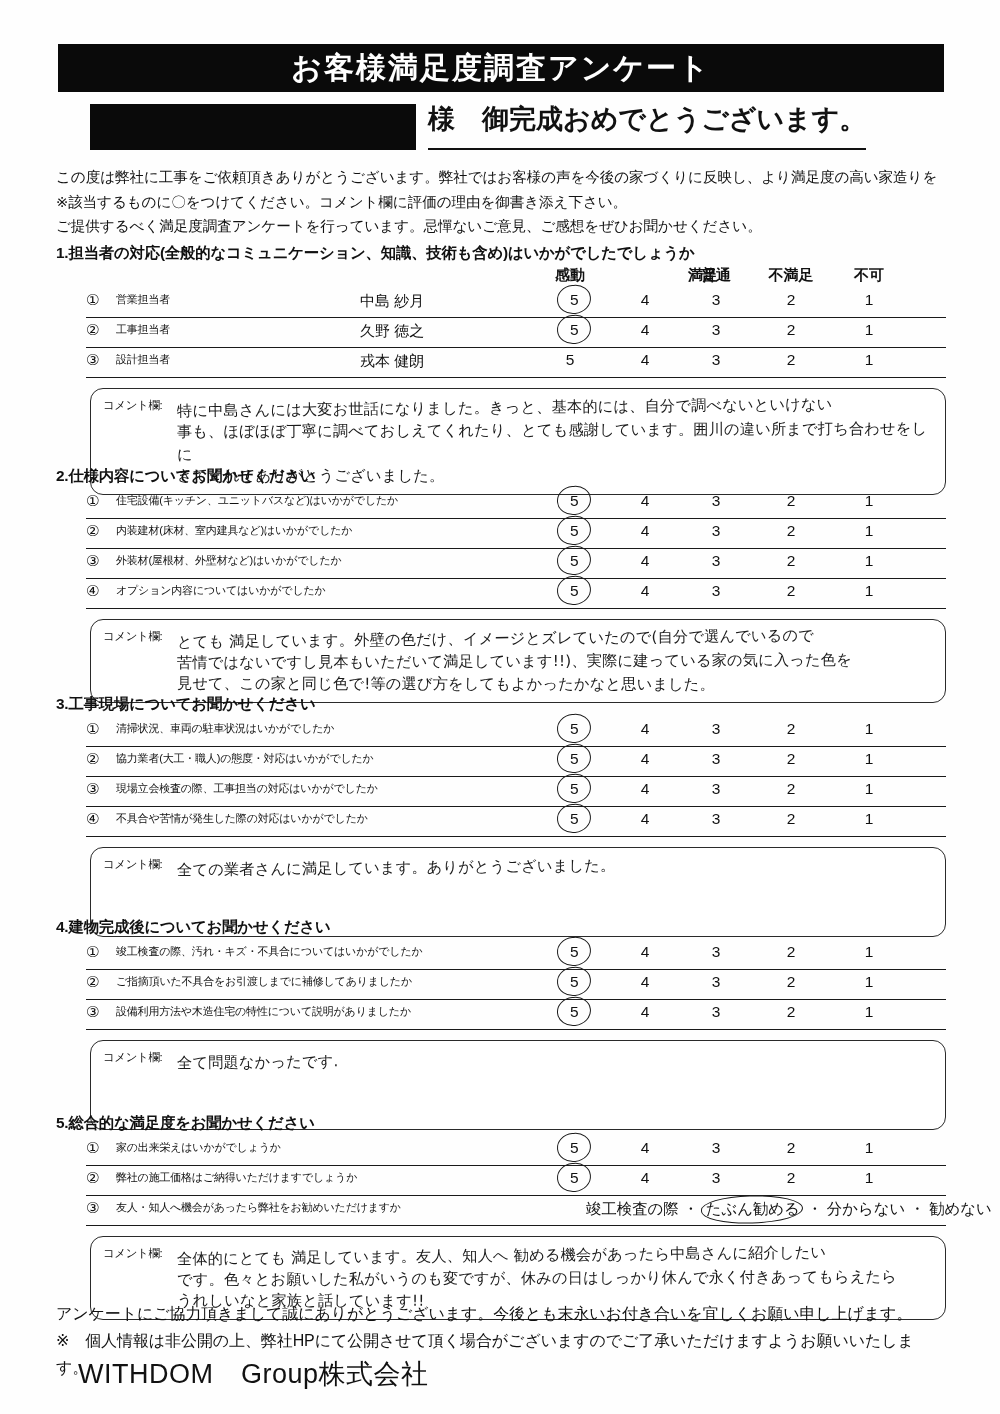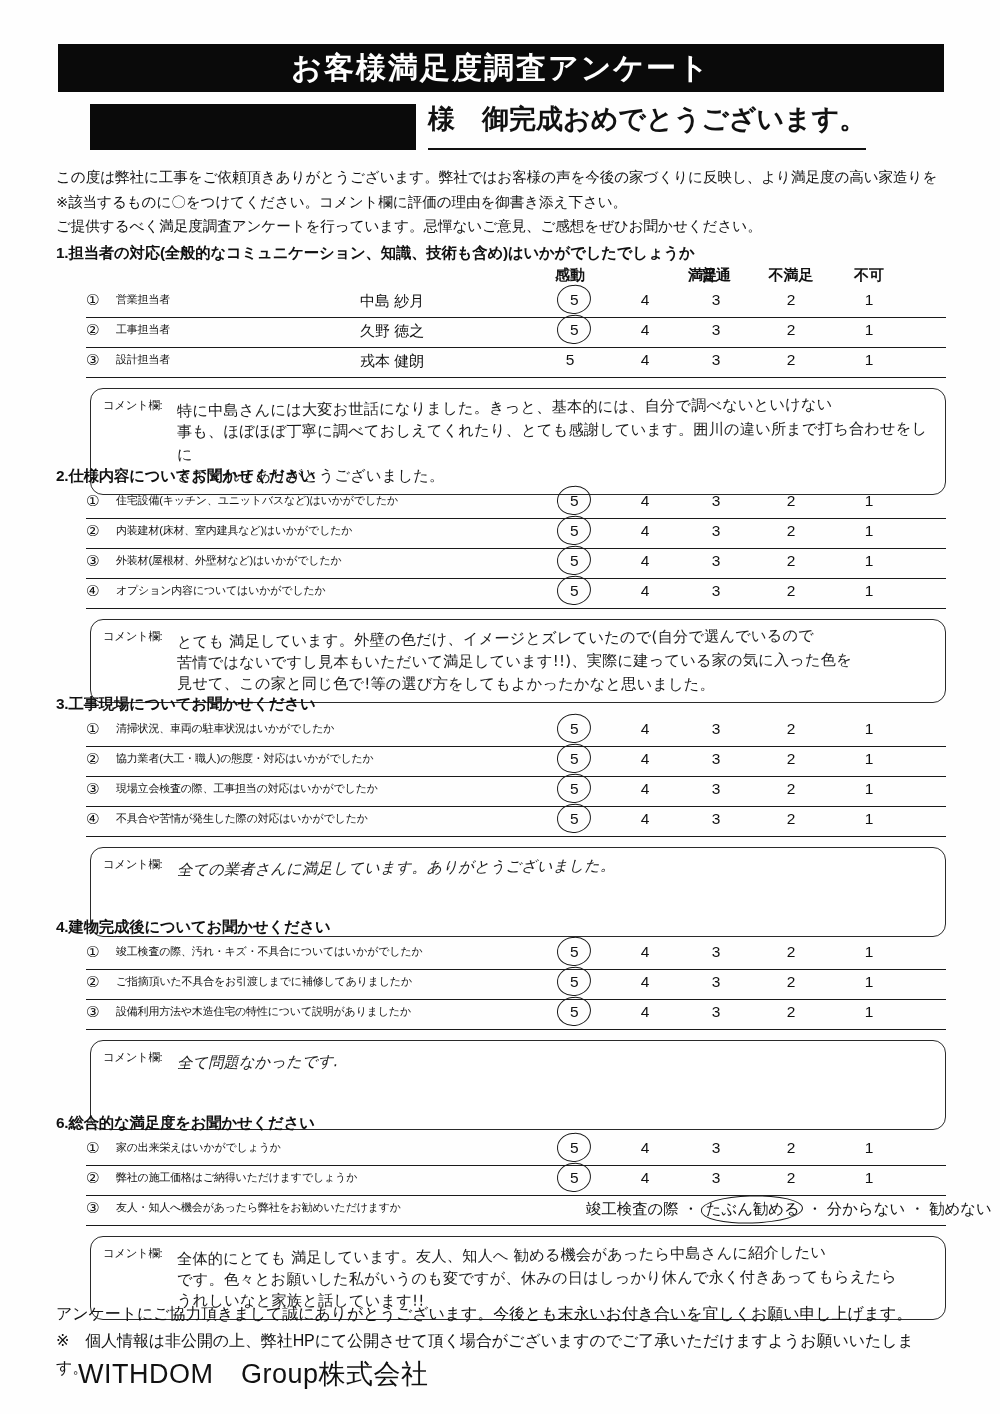--- a/index.html
+++ b/index.html
@@ -149,21 +149,21 @@
   }
   .hand {
     font-family: "DejaVu Sans", sans-serif;
     font-size: 15.2px;
     line-height: 1.52;
     color: #1b1b1b;
     letter-spacing: 0.2px;
     transform: rotate(-0.5deg);
   }
   .hand-wrap { padding: 7px 14px 6px 86px; }
-  .hand-wrap.tall { padding-bottom: 12px; font-style: italic; }
+  .hand-wrap.tall { padding-bottom: 12px; }
 
   
   .footer {
     position: absolute; left: 56px; width: 890px;
     font-size: 16px; line-height: 1.7;
     letter-spacing: -0.1px;
   }
   .company {
     position: absolute; left: 78px; top: 1356px;
     font-size: 27px;
@@ -260,21 +260,21 @@
         <div class="comment-box" style="margin-top: 10px;">
           <span class="comment-label">コメント欄:</span>
           <div class="hand-wrap tall">
             <div class="hand" style="transform: rotate(-0.6deg); margin-left: 0px;">全て問題なかったです.</div>
             <div class="hand" style="transform: rotate(-0.25deg);">&nbsp;</div>
             <div class="hand" style="transform: rotate(0.0999999deg);">&nbsp;</div>
           </div>
         </div>
       </div>
       <div class="section" style="top: 1113px;">
-        <div class="sec-title">6.総合的な満足度をお聞かせください</div>
+        <div class="sec-title">5.総合的な満足度をお聞かせください</div>
         <div class="q-row"><span class="q-num">①</span><span class="q-label">家の出来栄えはいかがでしょうか</span><span class="opt circled" style="left: 484px;">5</span><span class="opt" style="left: 559px;">4</span><span class="opt" style="left: 630px;">3</span><span class="opt" style="left: 705px;">2</span><span class="opt" style="left: 783px;">1</span></div>
         <div class="q-row"><span class="q-num">②</span><span class="q-label">弊社の施工価格はご納得いただけますでしょうか</span><span class="opt circled" style="left: 484px;">5</span><span class="opt" style="left: 559px;">4</span><span class="opt" style="left: 630px;">3</span><span class="opt" style="left: 705px;">2</span><span class="opt" style="left: 783px;">1</span></div>
         <div class="q-row">
           <span class="q-num">③</span>
           <span class="q-label">友人・知人へ機会があったら弊社をお勧めいただけますか</span>
           <span class="text-opts"><span>竣工検査の際</span><span> ・ </span><span class="oc">たぶん勧める</span><span> ・ </span><span>分からない</span><span> ・ </span><span>勧めない</span></span>
         </div>
         <div class="comment-box" style="margin-top: 10px;">
           <span class="comment-label">コメント欄:</span>
           <div class="hand-wrap">

